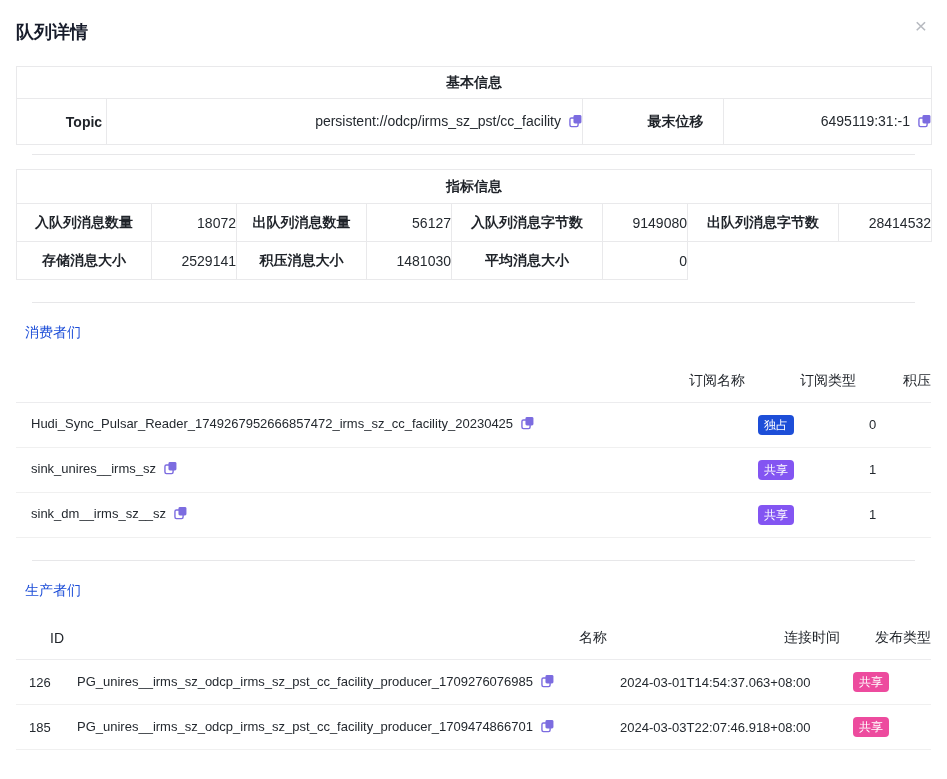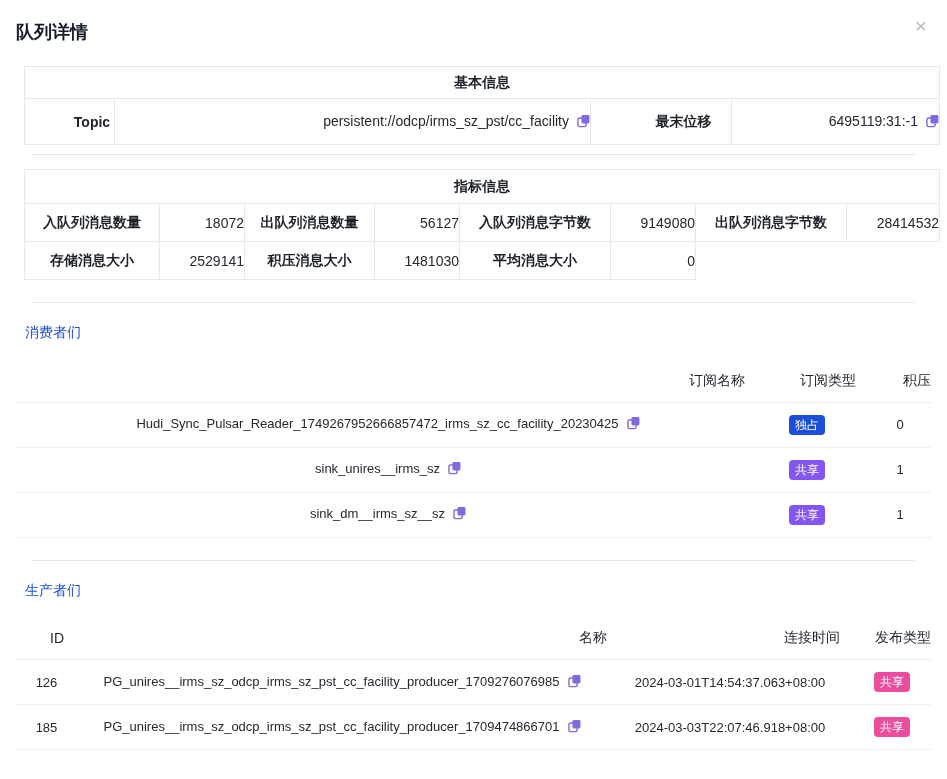--- a/index.html
+++ b/index.html
@@ -27,21 +27,21 @@
     background: transparent;
     color: #b7bac0;
     font-size: 21px;
     line-height: 24px;
     cursor: pointer;
     font-weight: 300;
   }
   .content { margin: 0 16px; }
   table { border-collapse: collapse; width: 915px; table-layout: fixed; }
   
-  .info-table { margin-top: 22px; margin-left: 8px; }
+  .info-table { margin-top: 22px; }
   .info-table th, .info-table td {
     border: 1px solid var(--border, #e9e9eb);
     font-size: 14px;
     vertical-align: middle;
   }
   .info-table th.span-head { height: 32px; text-align: center; font-weight: bold; color: #1f2329; }
   .info-table td.lbl { text-align: center; font-weight: bold; color: #1f2329; }
   .info-table td.val { text-align: right; padding-left: 11px; color: #24292f; }
   .basic td { height: 46px; padding-left: 45px; }
   .metrics { margin-top: 14px; }
@@ -71,21 +71,20 @@
   }
   .list-table td {
     height: 45px;
     font-size: 13px;
     color: #24292f;
     border-bottom: 1px solid #f0f0f0;
     padding-left: 13px;
     vertical-align: middle;
     overflow: hidden;
     white-space: nowrap;
-    text-align: center;
   }
   .list-table th.c1, .list-table td.c1 { padding-left: 15px; }
   .badge {
     display: inline-block;
     padding: 3px 6px;
     border-radius: 4px;
     color: #ffffff;
     font-size: 12px;
     line-height: 14px;
   }

